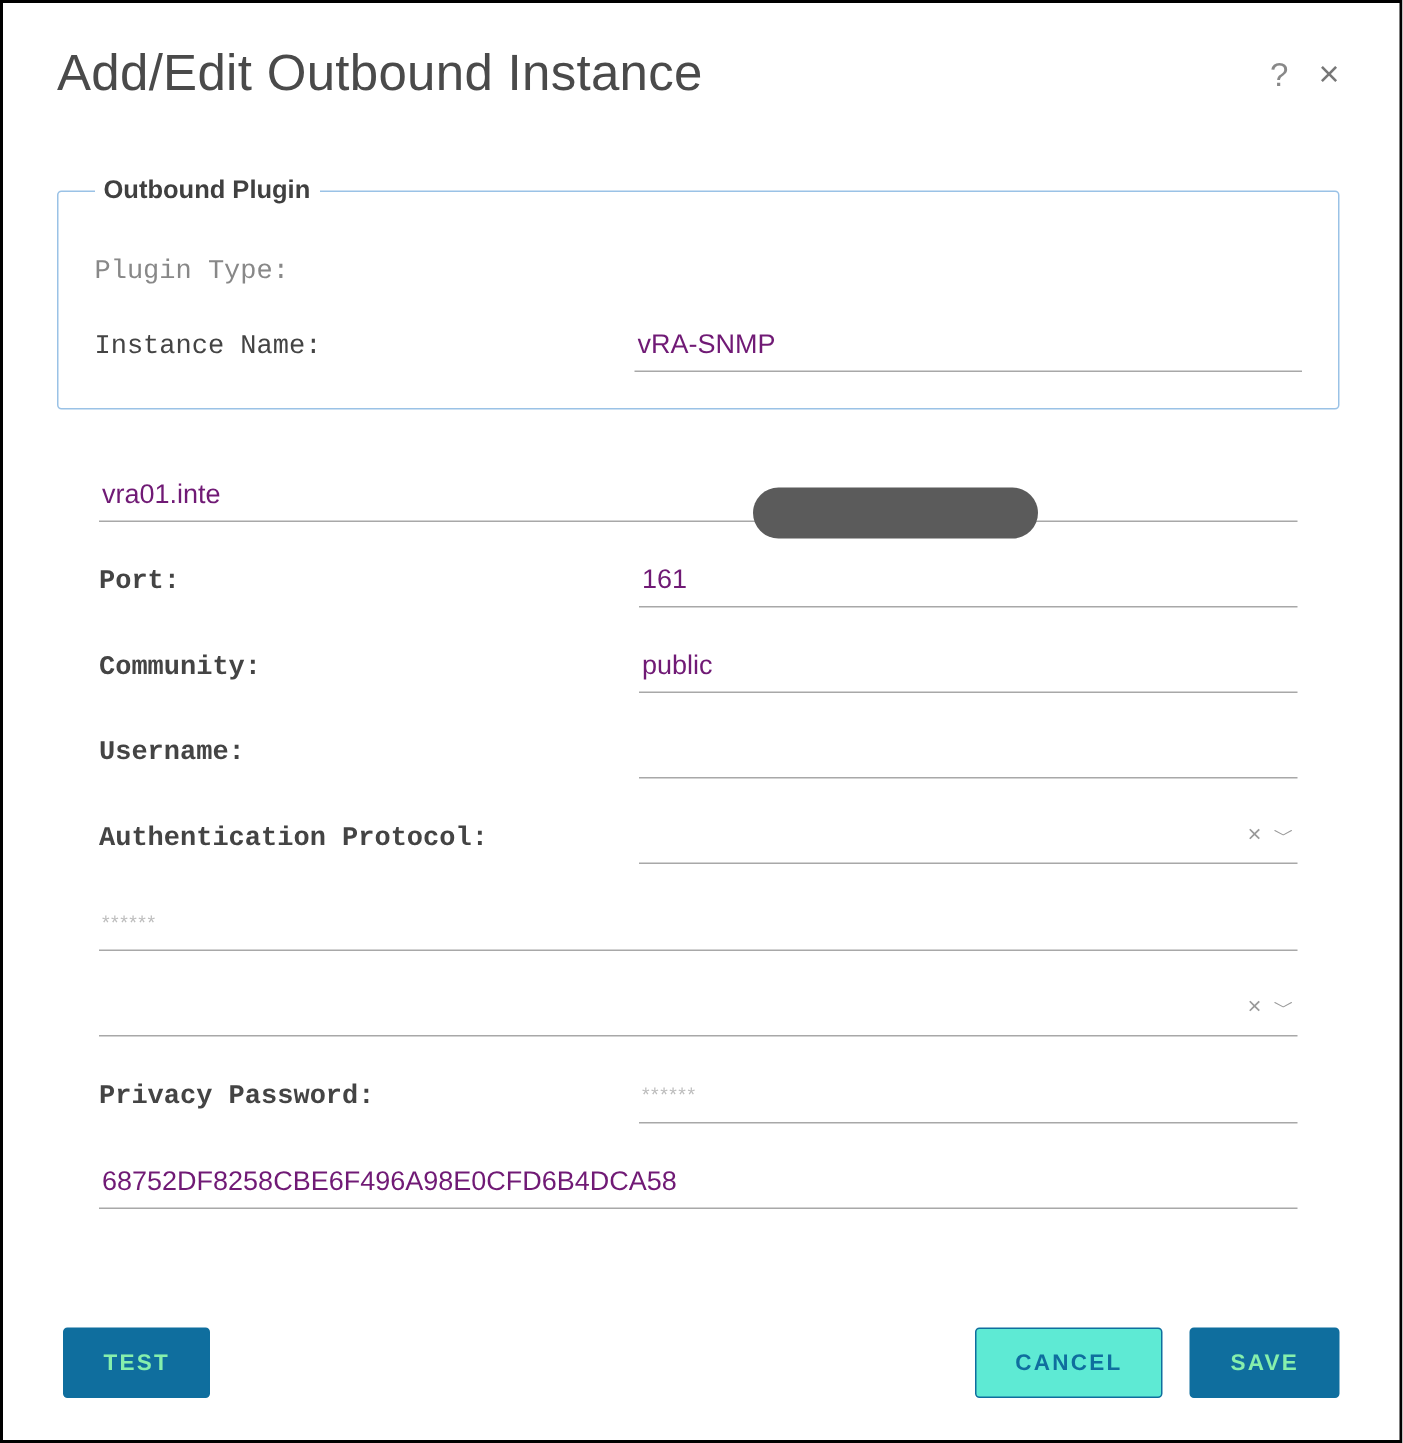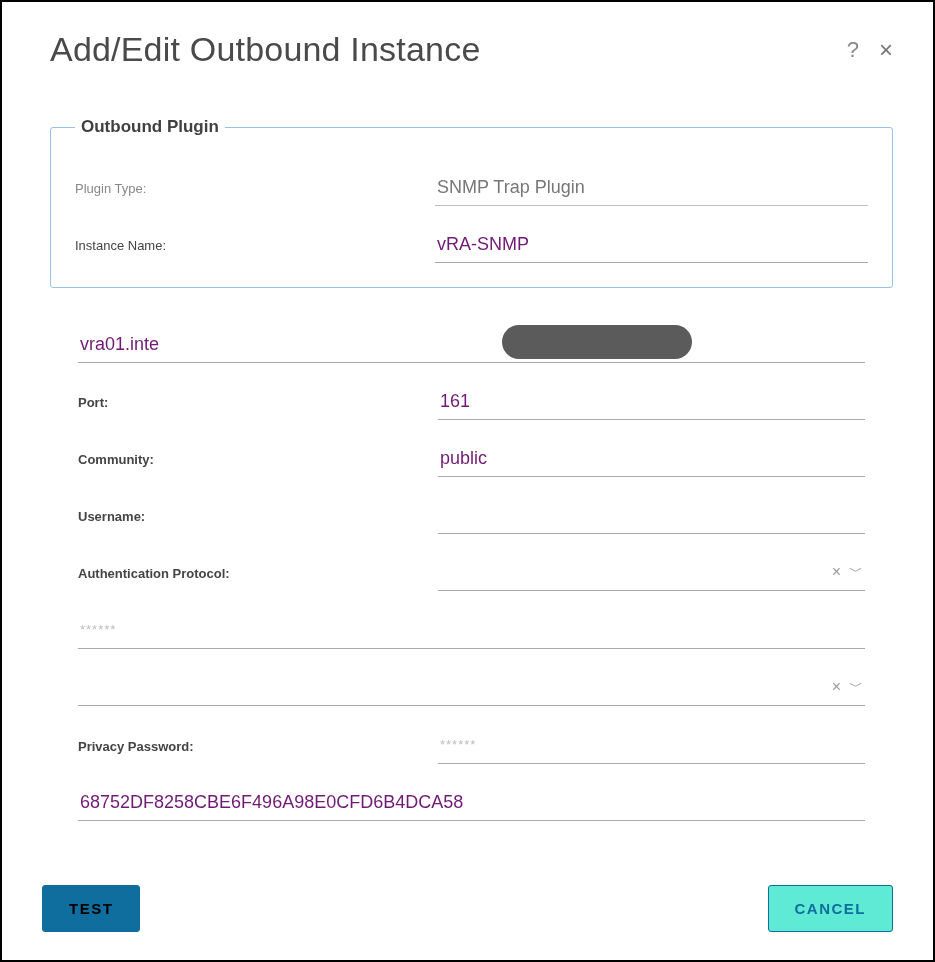--- a/index.html
+++ b/index.html
@@ -9,21 +9,21 @@
       background: #fff;
       width: 935px;
       height: 962px;
       position: relative;
       color: #444;
     }
     .frame {
       border: 2px solid #000;
       width: 935px;
       height: 962px;
-      padding: 28px 40px 28px 48px;
+      padding: 28px 40px 28px 36px;
       position: relative;
     }
     .titlebar {
       display: flex;
       align-items: center;
       justify-content: space-between;
       margin-bottom: 48px;
     }
     .title {
       font-size: 34px;
@@ -53,23 +53,24 @@
       color: #404040;
     }
 
     .row {
       display: flex;
       align-items: center;
       padding: 12px 0 10px 0;
     }
     .row .label {
       width: 360px;
-      font-size: 13px;
+      font-size: 18px;
       color: #444;
       font-weight: 700;
+      font-family: Liberation Mono, monospace;
     }
     fieldset .row .label.muted { color: #888; font-weight: 400; }
     fieldset .row .label { font-weight: 400; }
     .outer .row .label { font-weight: 700; }
 
     .field {
       flex: 1;
       position: relative;
     }
     .underline-input {
@@ -138,21 +139,21 @@
       font-size: 15px;
       font-weight: 600;
       letter-spacing: 1.5px;
       padding: 14px 26px;
       border-radius: 3px;
       cursor: pointer;
       text-transform: uppercase;
     }
     .btn-primary {
       background: #0f6e9e;
-      color: #000000;
+      color: #86efac;
       border: 1px solid #0f6e9e;
     }
     .btn-outline {
       background: #5eead4;
       color: #0f6e9e;
       border: 1px solid #0f6e9e;
     }
     .footer-right { display: flex; gap: 18px; }
   </style>
 </head>
@@ -166,23 +167,20 @@
       <span class="help-icon">?</span>
       <span class="close-icon">×</span>
     </div>
   </div>
 
   <fieldset class="plugin">
     <legend>Outbound Plugin</legend>
 
     <div class="row">
       <div class="label muted">Plugin Type:</div>
-      <div class="field">
-        <div class="underline-static">SNMP Trap Plugin</div>
-      </div>
     </div>
 
     <div class="row">
       <div class="label">Instance Name:</div>
       <div class="field">
         <input class="underline-input" type="text" value="vRA-SNMP" style="">
       </div>
     </div>
   </fieldset>
 
@@ -256,16 +254,17 @@
     </div>
 
   </div>
 
   <div class="redact"></div>
 
   <div class="footer">
     <button class="btn btn-primary">TEST</button>
     <div class="footer-right">
       <button class="btn btn-outline">CANCEL</button>
+      <button class="btn btn-primary">SAVE</button>
     </div>
   </div>
 
 </div>
 
 </body></html>

